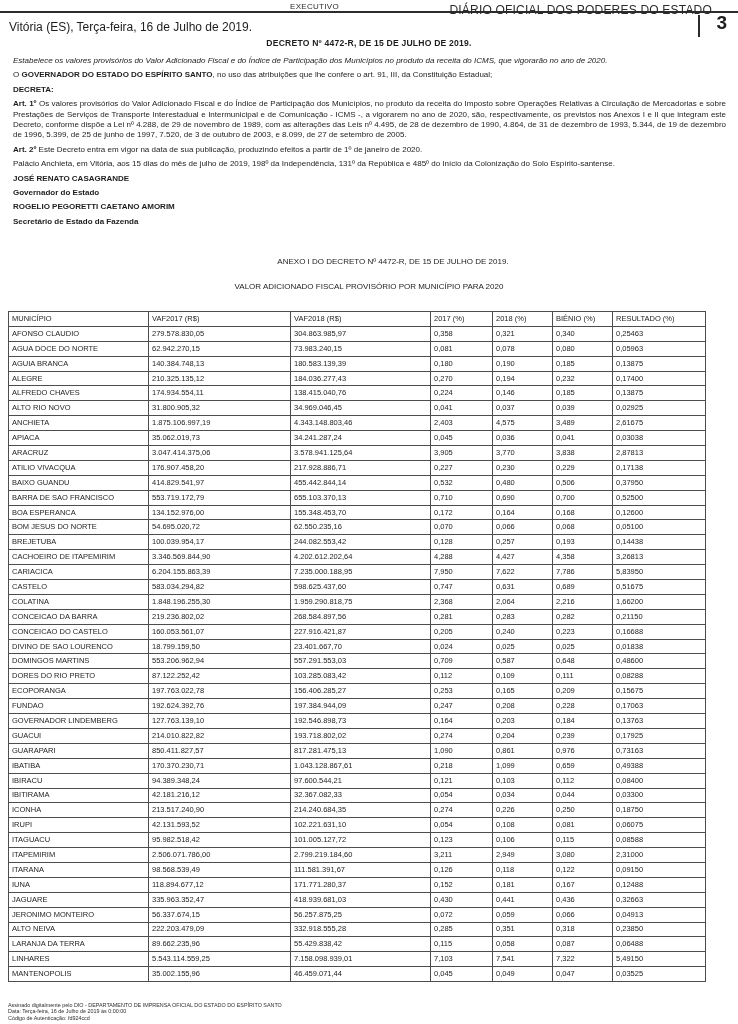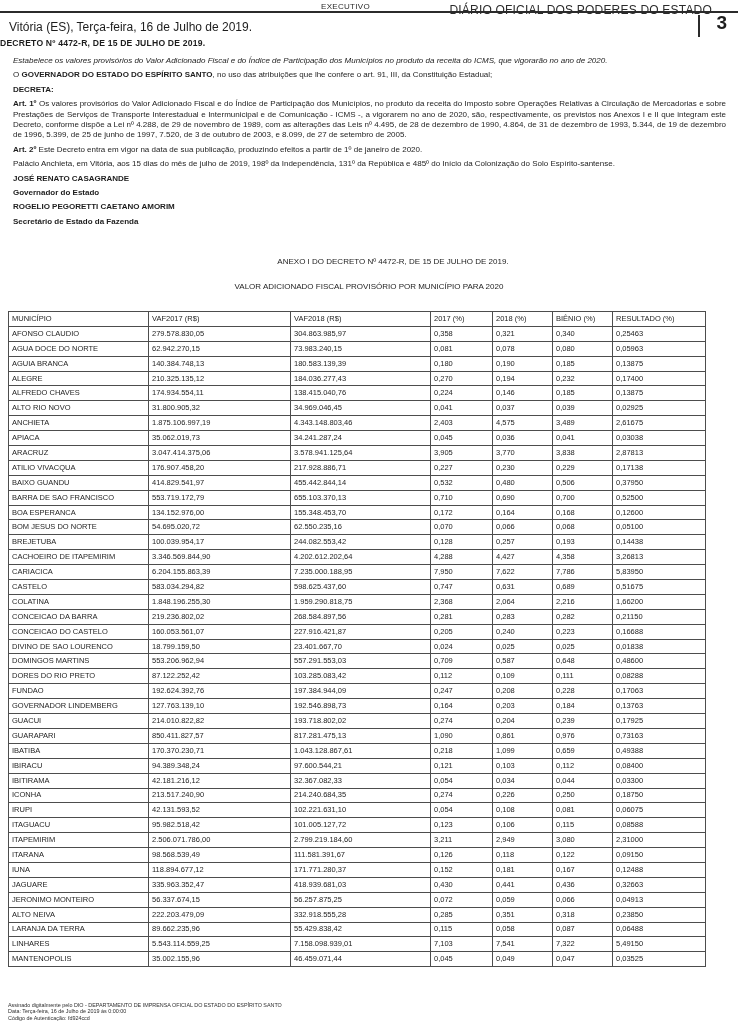--- a/index.html
+++ b/index.html
@@ -3,27 +3,27 @@
 <meta charset="utf-8">
 <style>
   * { box-sizing: border-box; }
   html,body { margin:0; padding:0; background:#ffffff; }
   .page {
     position:relative; width:738px; height:1024px; background:#ffffff;
     font-family:"Liberation Sans", sans-serif; color:#1d1d1d; overflow:hidden;
   }
   
   .masthead { position:absolute; top:0; left:0; width:738px; height:13px; border-bottom:2px solid #2b2b2b; }
-  .mast-exec { position:absolute; left:321px; top:2px; font-size:8px; color:#2b2b2b; letter-spacing:.3px; }
+  .mast-exec { position:absolute; left:290px; top:2px; font-size:8px; color:#2b2b2b; letter-spacing:.3px; }
   .mast-dio  { position:absolute; right:26px; top:3px; font-size:12px; color:#2b2b2b; letter-spacing:.2px; }
   .dateline  { position:absolute; top:20px; left:9px; font-size:12px; }
   .pagebar   { position:absolute; top:15px; right:38px; width:2px; height:22px; background:#2b2b2b; }
   .pagenum   { position:absolute; top:12px; right:11px; font-size:19px; font-weight:bold; }
   
-  .doc-title { position:absolute; top:38px; left:0; width:738px; font-size:8.6px; font-weight:bold; letter-spacing:.2px; }
+  .doc-title { position:absolute; top:38px; left:0; width:738px; text-align:center; font-size:8.6px; font-weight:bold; letter-spacing:.2px; }
   .body-text { position:absolute; top:52px; left:9px; width:721px; font-size:8px; line-height:10.4px; text-align:justify; }
   .body-text p { margin:4px; }
   .it { font-style:italic; }
   .b  { font-weight:bold; }
   .sig { font-weight:bold; text-align:left; }
   .sig-block2 { margin-top:11px; }
   .annex-title    { position:absolute; top:257px; left:0; width:738px; text-align:center; font-size:8px;padding-left:48px; }
   .annex-subtitle { position:absolute; top:282px; left:0; width:738px; text-align:center; font-size:8px; }
   
   table.vaf { position:absolute; top:311px; left:8px; width:697px; border-collapse:collapse; table-layout:fixed; font-size:7.5px; color:#1d1d1d; border:1.5px solid #3c3c3c; }
@@ -301,20 +301,29 @@
         <tr>
           <td>DORES DO RIO PRETO</td>
           <td>87.122.252,42</td>
           <td>103.285.083,42</td>
           <td>0,112</td>
           <td>0,109</td>
           <td>0,111</td>
           <td>0,08288</td>
         </tr>
         <tr>
+          <td>ECOPORANGA</td>
+          <td>197.763.022,78</td>
+          <td>156.406.285,27</td>
+          <td>0,253</td>
+          <td>0,165</td>
+          <td>0,209</td>
+          <td>0,15675</td>
+        </tr>
+        <tr>
           <td>FUNDAO</td>
           <td>192.624.392,76</td>
           <td>197.384.944,09</td>
           <td>0,247</td>
           <td>0,208</td>
           <td>0,228</td>
           <td>0,17063</td>
         </tr>
         <tr>
           <td>GOVERNADOR LINDEMBERG</td>

